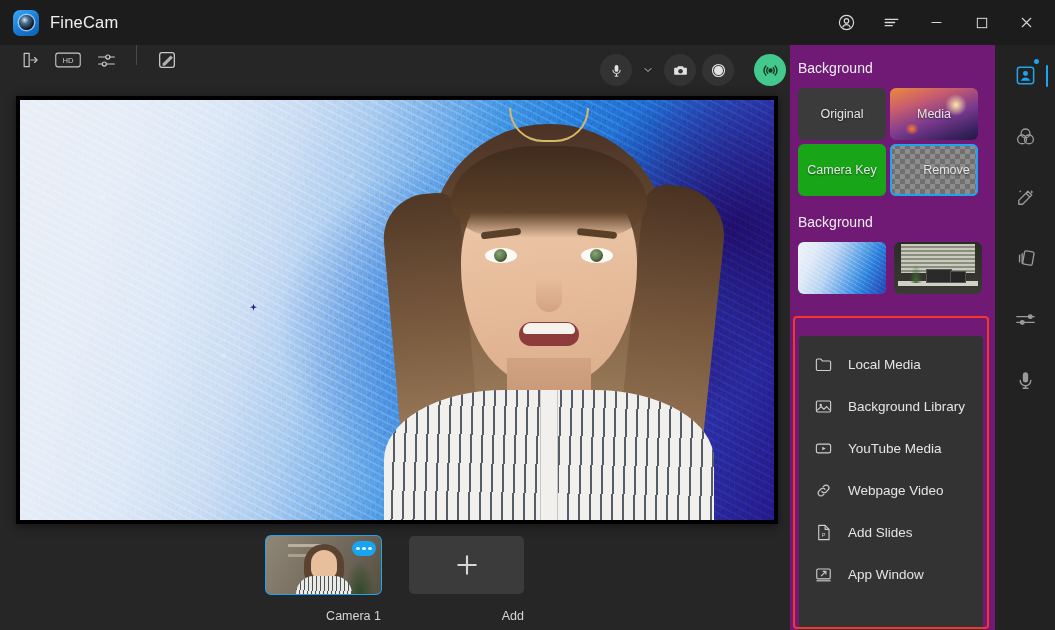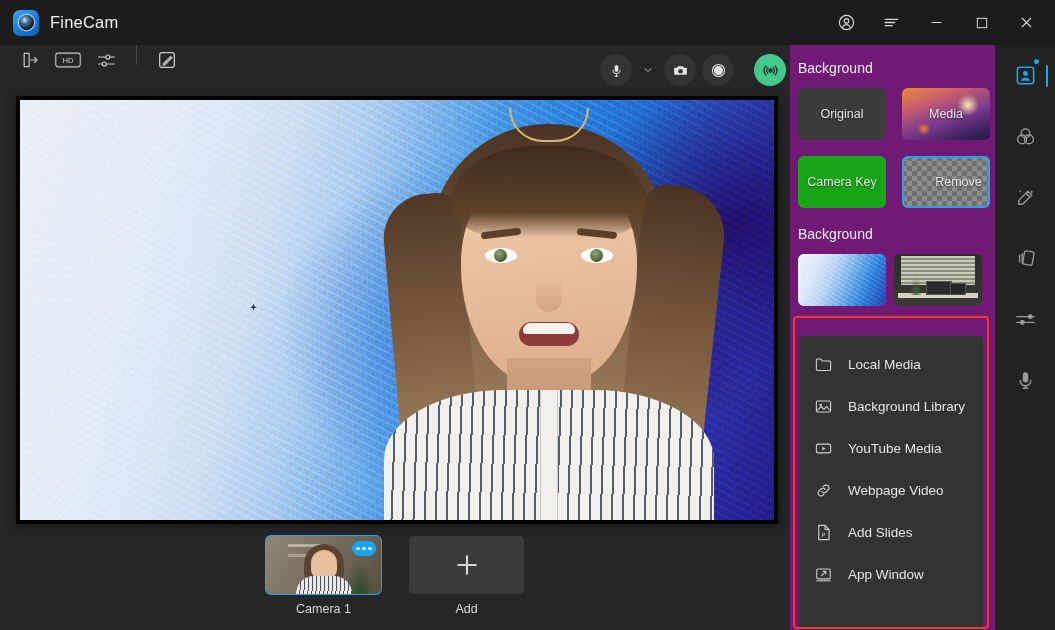--- a/index.html
+++ b/index.html
@@ -174,21 +174,21 @@
 
   
   .strip { position: absolute; left: 0; top: 534px; width: 790px; height: 96px; }
   .strip-inner { display: flex; justify-content: center; gap: 28px; padding-top: 2px; }
   .scene { width: 115px; }
   .scene-thumb {
     position: relative; width: 115px; height: 58px; border-radius: 5px; overflow: hidden;
     background: #3a3a3a;
   }
   .scene.active .scene-thumb { outline: 2.5px solid #1fa4f0; outline-offset: -1px; }
-  .scene-label { margin-top: 8px; text-align: center; color: #d6d6d6; font-size: 12.5px; }
+  .scene-label { margin-top: 15px; text-align: right; color: #d6d6d6; font-size: 12.5px; }
   .thumb-room { position: absolute; inset: 0;
     background: linear-gradient(120deg, #8f8778 0%, #7d7466 35%, #6d6458 65%, #55503f 100%); }
   .thumb-shelf { position: absolute; left: 22px; top: 8px; width: 34px; height: 3px; background: #b9b0a0; }
   .thumb-shelf2 { position: absolute; left: 22px; top: 18px; width: 28px; height: 3px; background: #a9a090; }
   .thumb-plant { position: absolute; right: 6px; bottom: 0; width: 30px; height: 34px;
     background: radial-gradient(ellipse at 50% 100%, #2e4a28 0%, rgba(46,74,40,0) 70%); }
   .thumb-person { position: absolute; left: 50%; bottom: 0; width: 56px; height: 50px; transform: translateX(-50%); }
   .tp-hair { position: absolute; left: 50%; top: 0; width: 40px; height: 40px; transform: translateX(-50%);
     background: #5a4330; border-radius: 20px 20px 12px 12px; }
   .tp-face { position: absolute; left: 50%; top: 6px; width: 26px; height: 30px; transform: translateX(-50%);
@@ -201,21 +201,21 @@
   }
   .dots-badge i { width: 3.5px; height: 3.5px; border-radius: 50%; background: #d8f2ff; display: block; }
   .add-scene {
     width: 115px; height: 58px; border-radius: 5px; background: #3b3b3b;
     display: flex; align-items: center; justify-content: center; color: #d6d6d6;
   }
 
   
   .rpanel { position: absolute; left: 790px; top: 45px; width: 205px; height: 585px; background: #701a75; }
   .rp-title { color: #ededed; font-size: 14px; margin: 15px 0 0 8px; }
-  .mode-grid { display: grid; grid-template-columns: 88px 88px; gap: 16px; margin: 12px 0 0 8px; }
+  .mode-grid { display: grid; grid-template-columns: 88px 88px; gap: 4px; margin: 12px 0 0 8px; }
   .mode {
     position: relative; height: 52px; border-radius: 6px; overflow: hidden;
     display: flex; align-items: center; justify-content: center;
     color: #e6e6e6; font-size: 12.5px;
   }
   .mode.original { background: #3b3b3b; }
   .mode.blur { background: linear-gradient(160deg, #e98b3a 0%, #c95d6e 28%, #7a3a8e 58%, #3b2260 85%, #241842 100%); }
   .mode.blur::after { content:""; position:absolute; left:62%; top:6px; width:22px; height:22px; border-radius:50%;
     background: radial-gradient(circle, #ffe9a8 0%, rgba(255,233,168,0) 70%); }
   .mode.blur::before { content:""; position:absolute; left:16%; bottom:6px; width:16px; height:10px; border-radius:50%;

